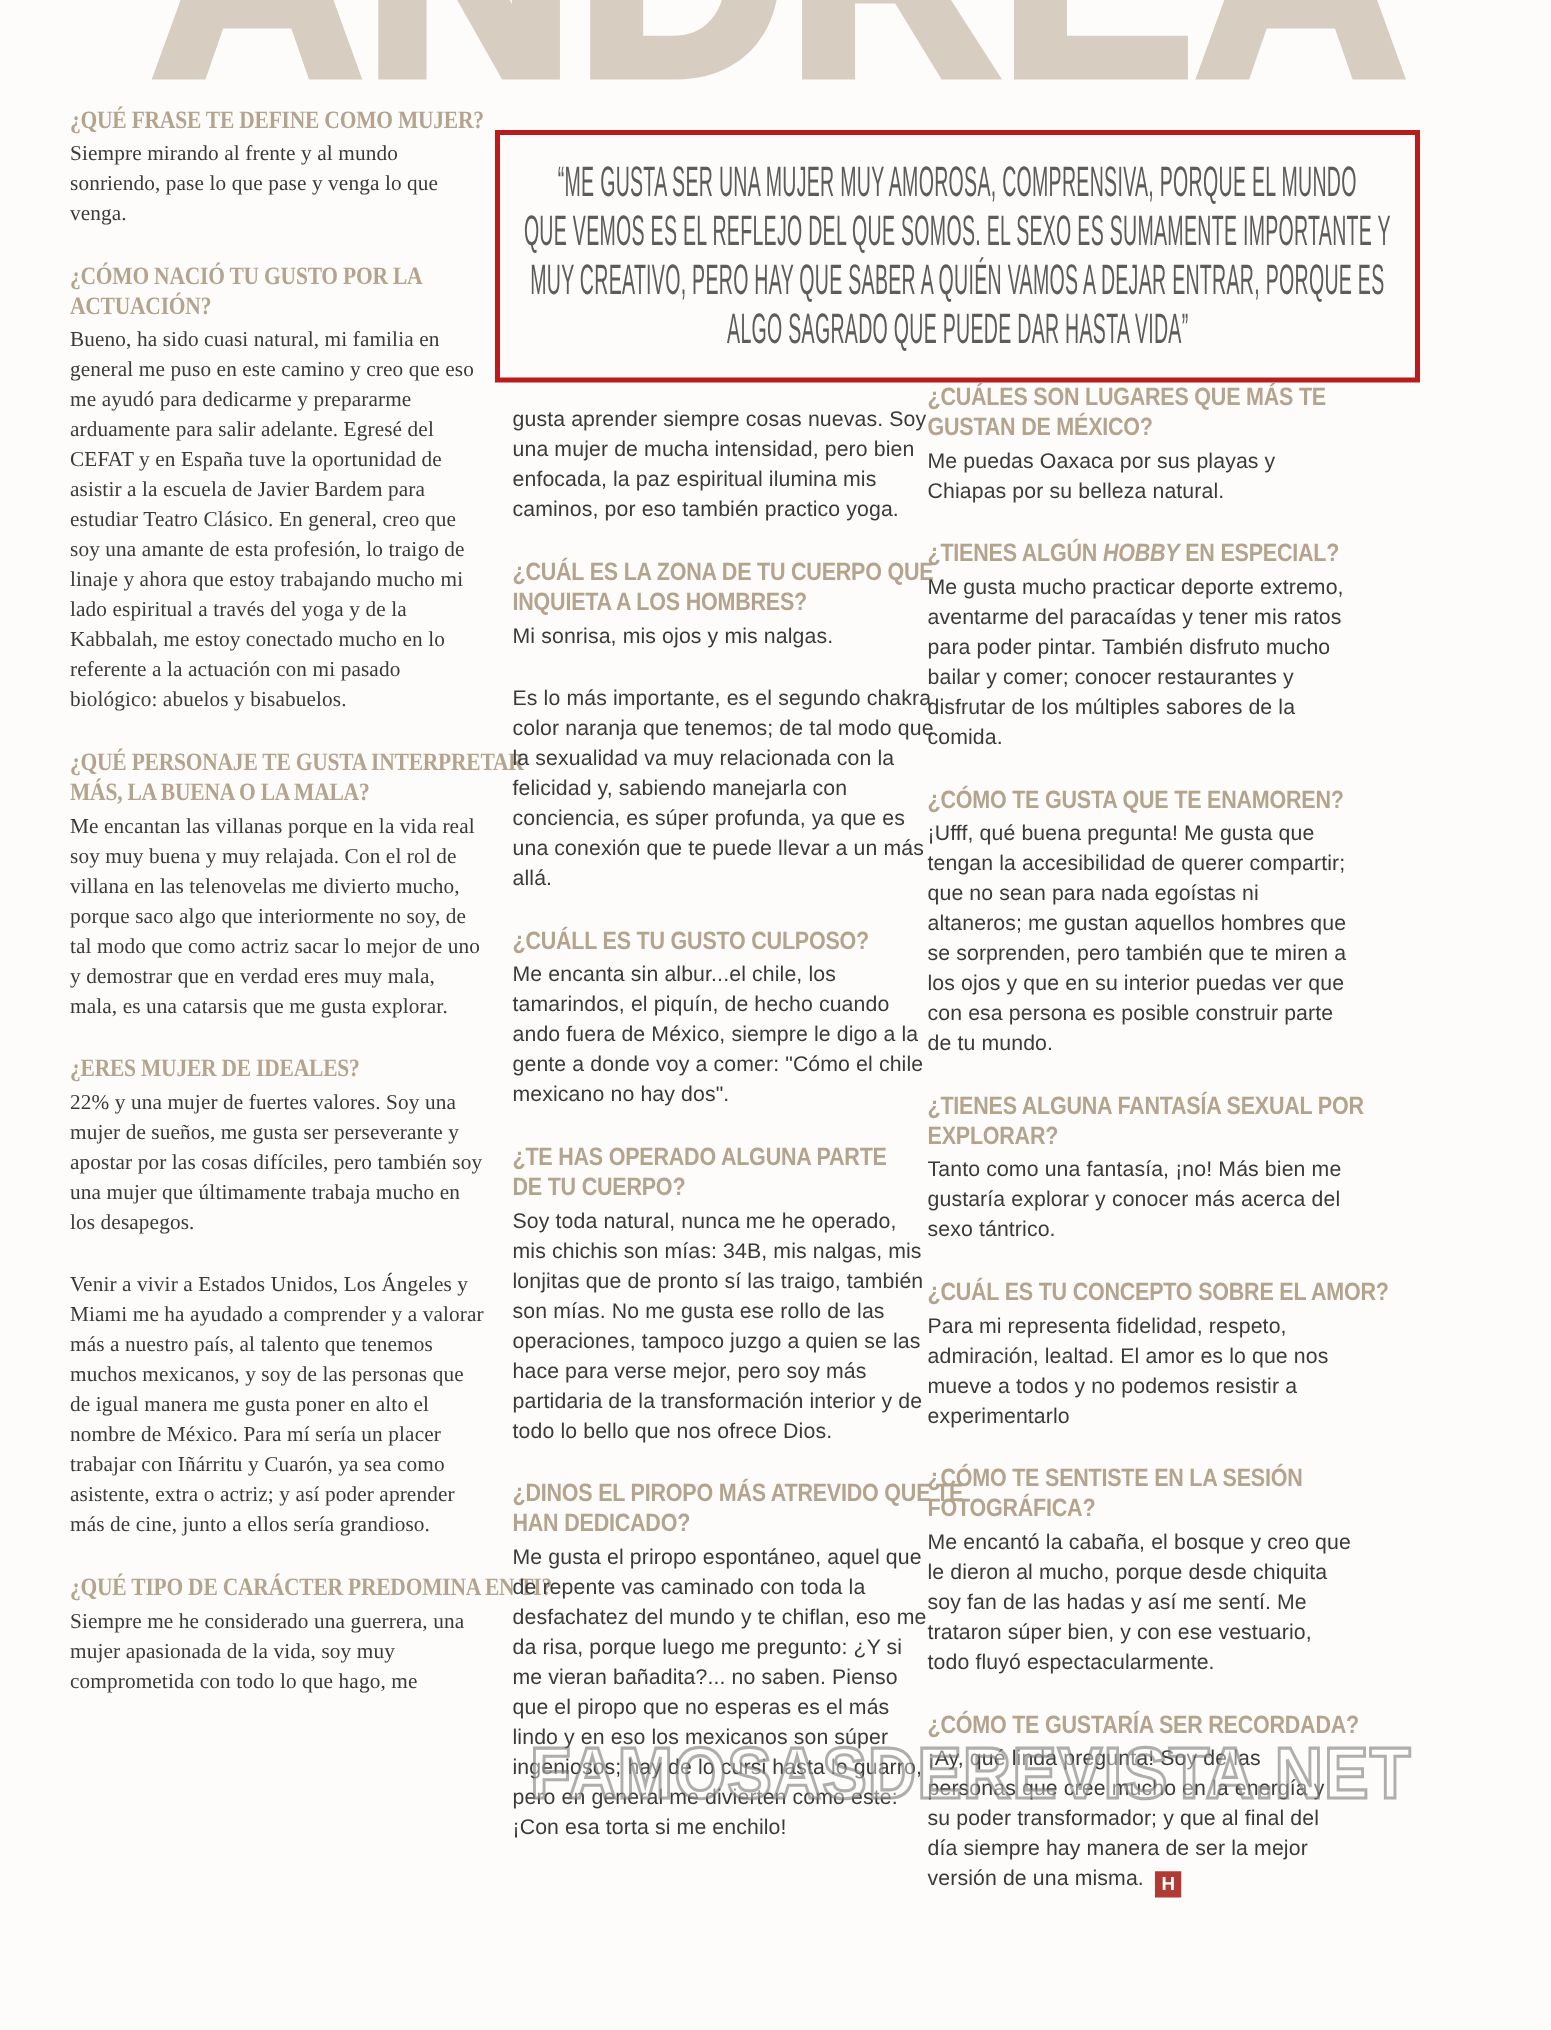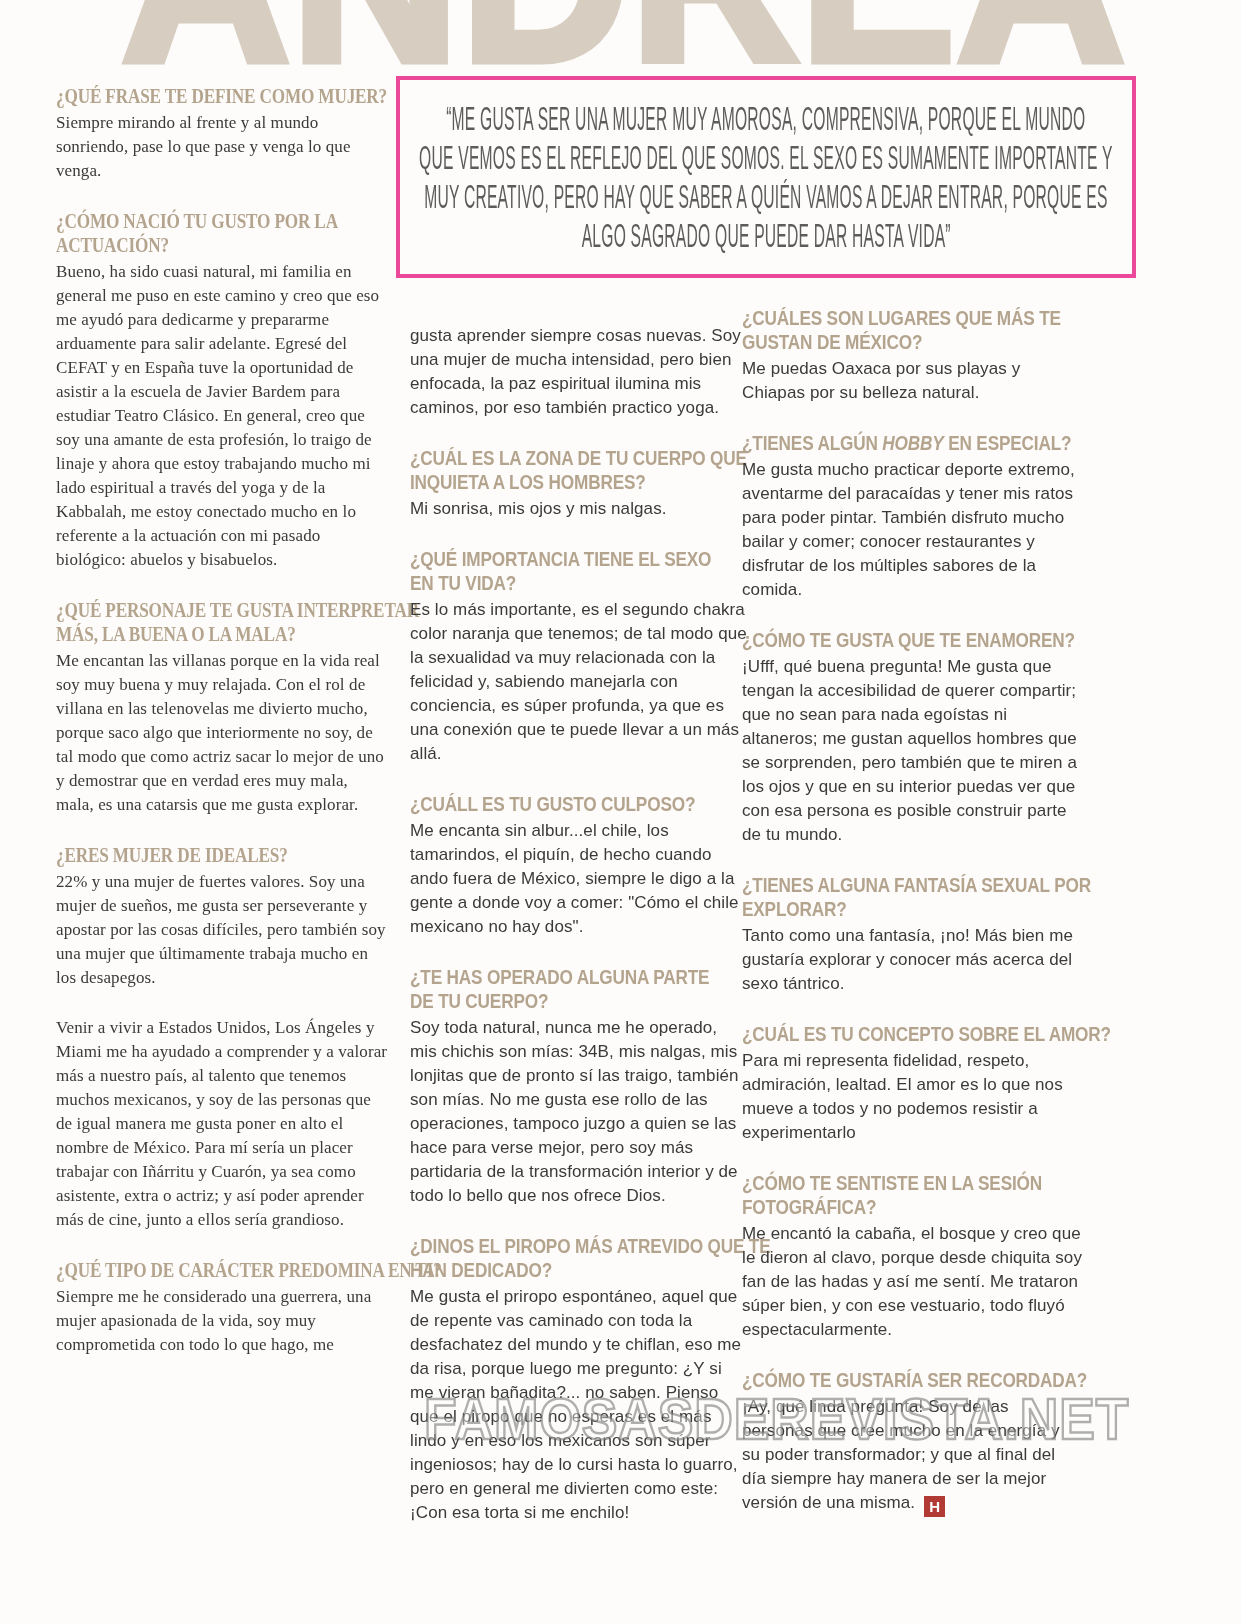--- a/index.html
+++ b/index.html
@@ -20,23 +20,23 @@
   .masthead-text {
     position:absolute; top:-136px; left:122px;
     font-size:232px; line-height:232px; font-weight:700;
     letter-spacing:2px;
     color:#d7cec1;
     -webkit-text-stroke:9px #d7cec1;
     white-space:nowrap;
   }
   
   .quote-box {
-    position:absolute; left:396px; top:76px;
+    position:absolute; left:396px; top:104px;
     width:740px; height:202px;
-    border:4px solid #ec4899;
+    border:4px solid #b91c1c;
     background:#fdfcfa;
     display:flex; flex-direction:column;
     justify-content:center; align-items:center;
   }
   .quote-line {
     font-size:34px; line-height:39px;
     font-weight:400;
     color:#5c5c5c;
     letter-spacing:0.5px;
     white-space:nowrap;
@@ -152,24 +152,20 @@
       <p class="a">gusta aprender siempre cosas nuevas. Soy una mujer de mucha intensidad, pero bien enfocada, la paz espiritual ilumina mis caminos, por eso también practico yoga.</p>
     </section>
     <section class="qa">
       <div class="q">
         <div class="q-line">¿CUÁL ES LA ZONA DE TU CUERPO  QUE</div>
         <div class="q-line">INQUIETA A LOS HOMBRES?</div>
       </div>
       <p class="a">Mi sonrisa, mis ojos y mis nalgas.</p>
     </section>
     <section class="qa">
-      <div class="q">
-        <div class="q-line">¿QUÉ IMPORTANCIA TIENE EL SEXO</div>
-        <div class="q-line">EN TU VIDA?</div>
-      </div>
       <p class="a">Es lo más importante, es el segundo chakra color naranja que tenemos; de tal modo que la sexualidad va muy relacionada con la felicidad y, sabiendo manejarla con conciencia, es súper profunda, ya que es una conexión que te puede llevar a un más allá.</p>
     </section>
     <section class="qa">
       <div class="q">
         <div class="q-line">¿CUÁLL ES TU GUSTO CULPOSO?</div>
       </div>
       <p class="a">Me encanta sin albur...el chile, los tamarindos, el piquín, de hecho cuando ando fuera de México, siempre le digo a la gente a donde voy a comer: "Cómo el chile mexicano no hay dos".</p>
     </section>
     <section class="qa">
       <div class="q">
@@ -218,21 +214,21 @@
       <div class="q">
         <div class="q-line">¿CUÁL ES TU CONCEPTO SOBRE EL AMOR?</div>
       </div>
       <p class="a">Para mi representa fidelidad, respeto, admiración, lealtad. El amor es lo que nos mueve a todos y no podemos resistir a experimentarlo</p>
     </section>
     <section class="qa">
       <div class="q">
         <div class="q-line">¿CÓMO TE SENTISTE EN LA SESIÓN</div>
         <div class="q-line">FOTOGRÁFICA?</div>
       </div>
-      <p class="a">Me encantó la cabaña, el bosque y creo que le dieron al clavo, porque desde chiquita soy fan de las hadas y así me sentí. Me trataron súper bien, y con ese vestuario, todo fluyó espectacularmente.</p>
+      <p class="a">Me encantó la cabaña, el bosque y creo que le dieron al mucho, porque desde chiquita soy fan de las hadas y así me sentí. Me trataron súper bien, y con ese vestuario, todo fluyó espectacularmente.</p>
     </section>
     <section class="qa">
       <div class="q">
         <div class="q-line">¿CÓMO TE GUSTARÍA SER RECORDADA?</div>
       </div>
       <p class="a"><span>¡Ay, qué linda pregunta! Soy de las personas que cree mucho en la energía y su poder transformador; y que al final del día siempre hay manera de ser la mejor versión de  una misma.</span><span class="end-mark">H</span></p>
     </section>
   </div>
 
   <div class="watermark">FAMOSASDEREVISTA.NET</div>

